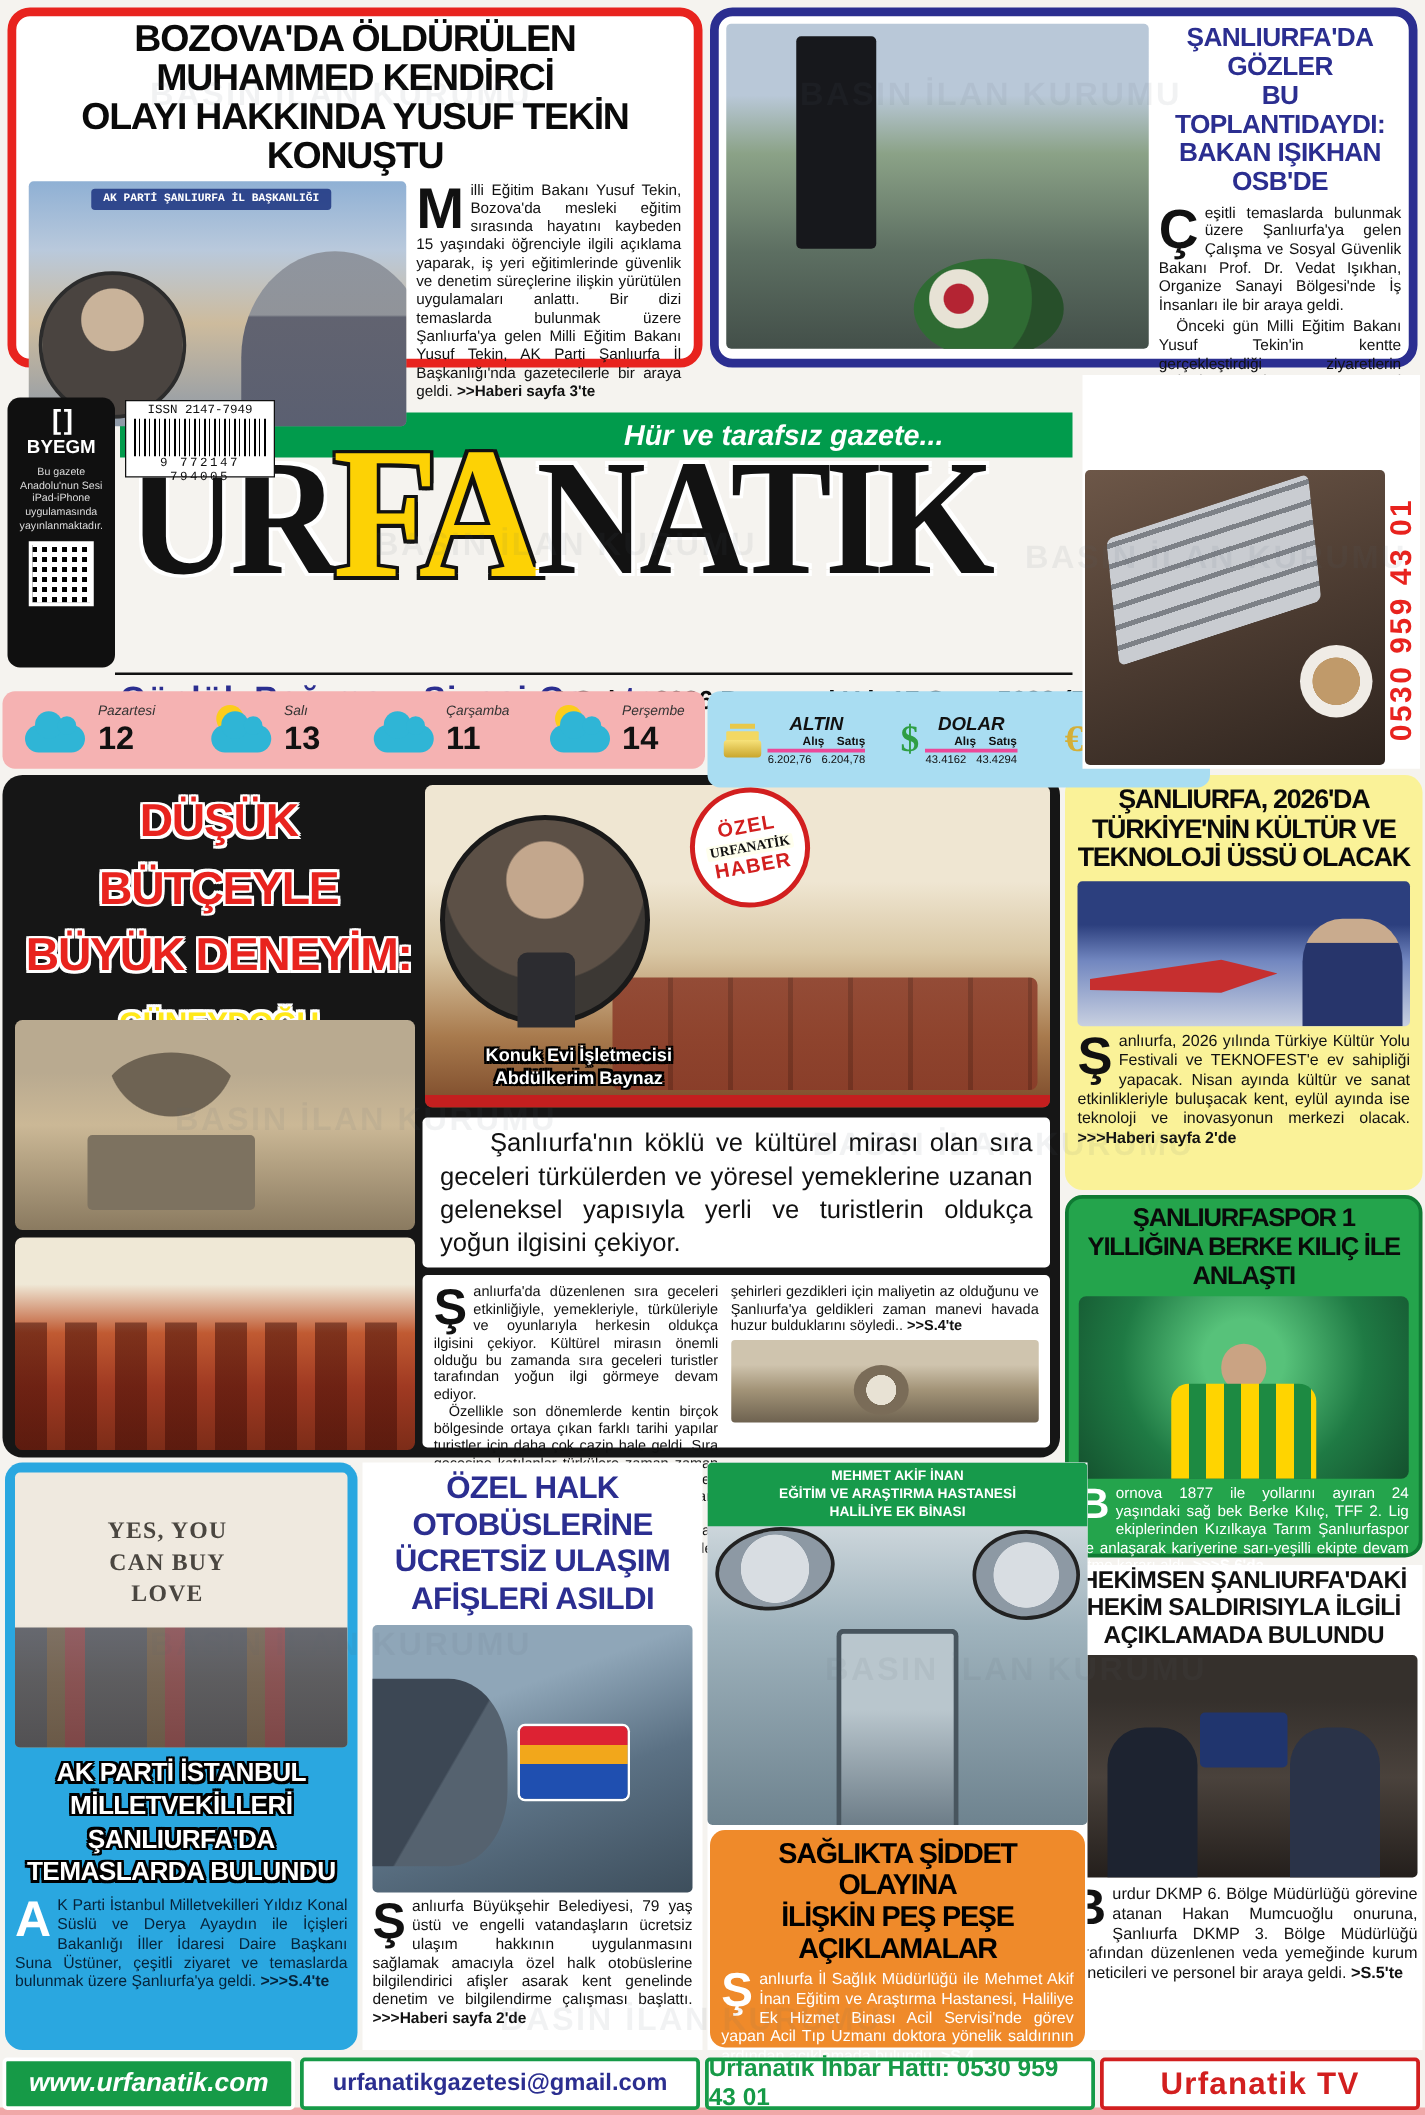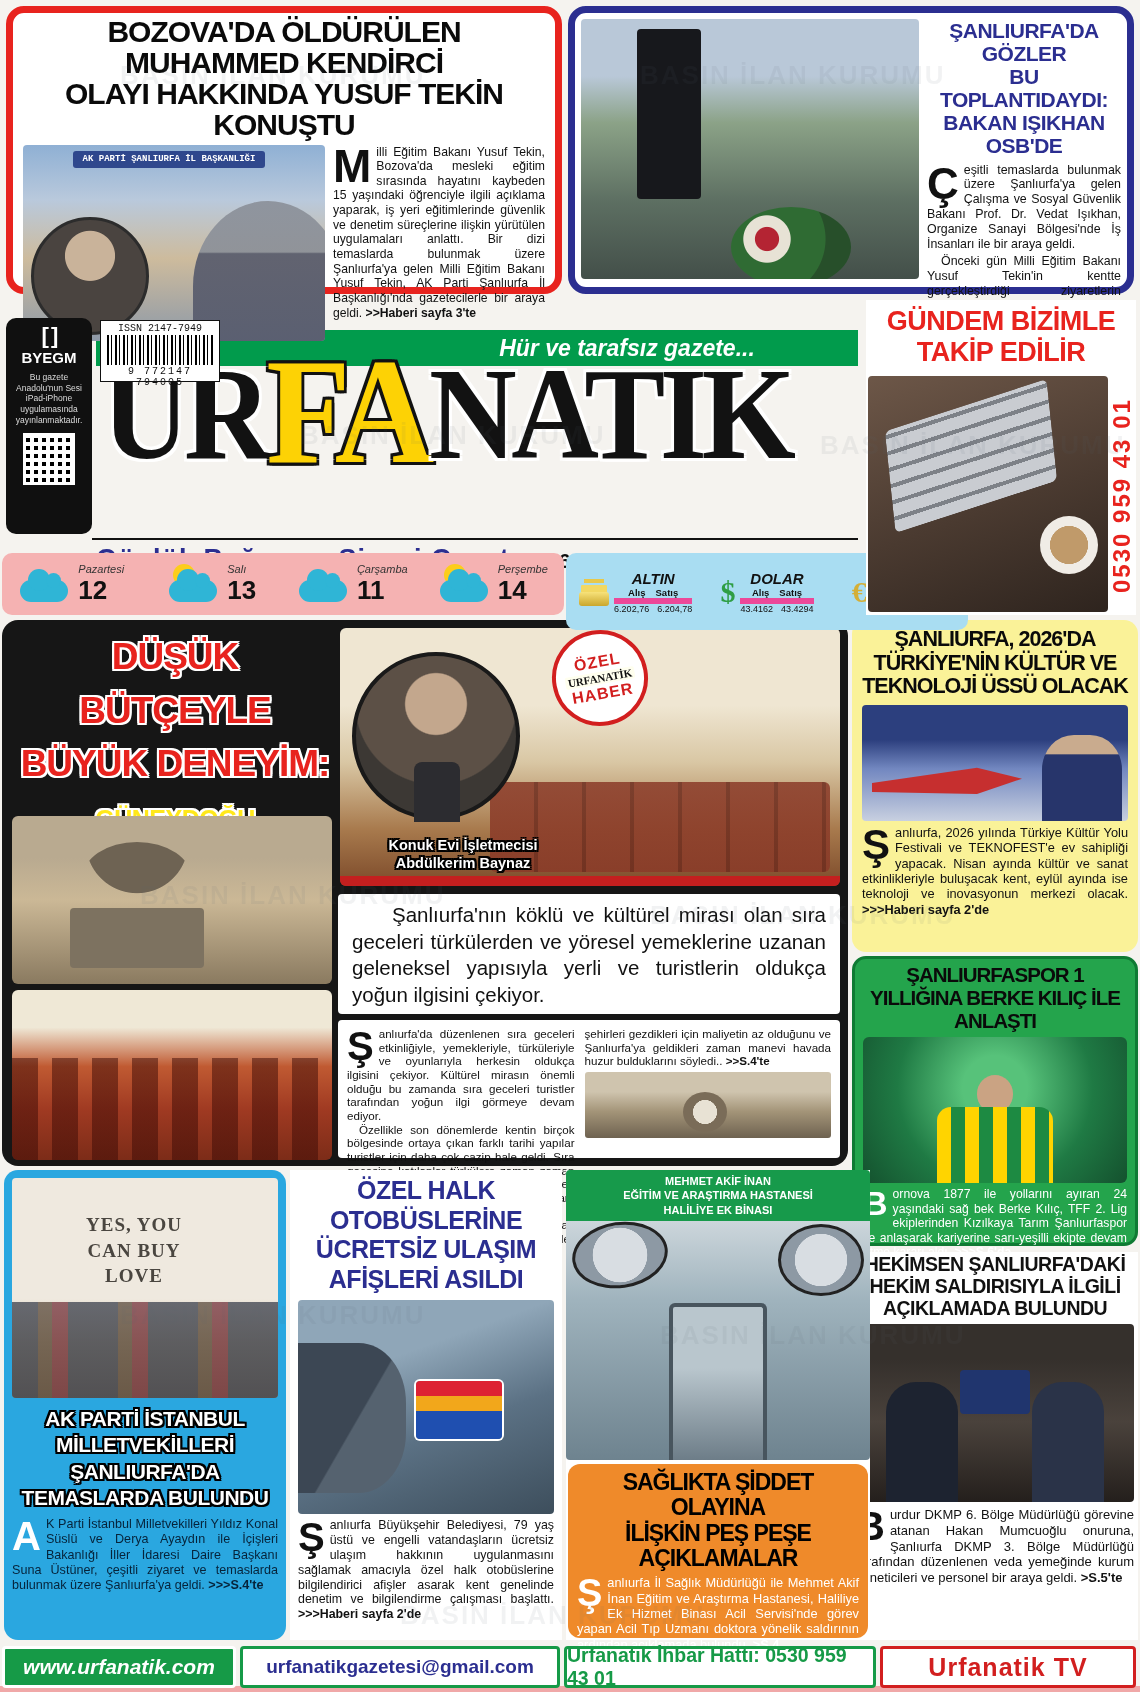--- a/index.html
+++ b/index.html
@@ -81,21 +81,21 @@
   .wday { font-size:11px; font-style:italic; color:#333; }
   .wtemp { font-size:26px; font-weight:bold; color:#111; }
   #currency-bar { left:566px; top:553px; width:402px; height:77px; background:#a9ddf2; border-radius:10px; display:flex; padding:3px 4px; z-index:1; }
   .ccell { flex:1; display:flex; align-items:center; justify-content:center; gap:5px; }
   .gold-icon { width:30px; height:14px; background:linear-gradient(180deg,#f7e27a,#caa62c); border-radius:3px; box-shadow:0 -9px 0 -2px #f2d862, 0 -18px 0 -5px #e8c84a; margin-top:14px; flex:none; }
   .cur-glyph { font-weight:bold; font-size:30px; line-height:1; flex:none; font-family:"Liberation Serif",serif; }
   .cur-glyph.dollar { color:#2f9e44; }
   .cur-glyph.euro { color:#d4af37; }
   .cbody { text-align:center; }
   .cname { font-weight:bold; font-style:italic; font-size:15px; color:#111; }
-  .crow { display:flex; justify-content:center; gap:10px; font-size:9.5px; font-weight:bold; border-bottom:6px solid #ec4899; }
+  .crow { display:flex; justify-content:flex-end; gap:10px; font-size:9.5px; font-weight:bold; border-bottom:3px solid #ec4899; }
   .cvals { display:flex; justify-content:center; gap:8px; font-size:9px; }
 
   
   #main-box { left:2px; top:620px; width:846px; height:546px; background:#161616; border-radius:16px; }
   #mh { position:absolute; left:12px; top:10px; width:322px; text-align:center; }
   #mh .r { color:#e8231e; font-weight:bold; font-size:37px; line-height:1.45; letter-spacing:-1px; }
   #mh .y1 { color:#ffe81a; font-weight:bold; font-size:25px; margin-top:14px; letter-spacing:-0.5px; }
   #mh .y2 { color:#ffe81a; font-weight:bold; font-size:35px; letter-spacing:-1px; }
   .ph-hall { position:absolute; left:338px; top:8px; width:500px; height:258px; border-radius:6px; overflow:hidden; background:linear-gradient(180deg,#efe6d2 0 30%,#d9c7a4 52%,#a87a4d 78%,#7c4a2a 100%); }
   .ph-hall .redline { position:absolute; left:0; right:0; bottom:0; height:10px; background:#c41f1f; }
@@ -258,24 +258,20 @@
     <span class="b">UR</span>
       <span class="y">FA</span>
       <span class="b">NATIK</span>
   </div>
 
   <div class="abs" id="mast-rule"></div>
   <div class="abs" id="tagline">Günlük Bağımsız Siyasi Gazete</div>
   <div class="abs" id="dateline">9 Şubat 2026 Pazartesi Yıl: 17  Sayı: 5038  (7 TL)</div>
 
   <div class="abs" id="side-ad">
-    <div class="t">
-      <div>GÜNDEM BİZİMLE</div>
-      <div>TAKİP EDİLİR</div>
-    </div>
     <div class="ph ph-laptop">
       <div class="keys"></div>
       <div class="cup"></div>
     </div>
     <div class="phone">0530 959 43 01</div>
   </div>
 
   <div class="abs" id="weather-bar">
     <div class="wcell">
       <span class="wicon">

